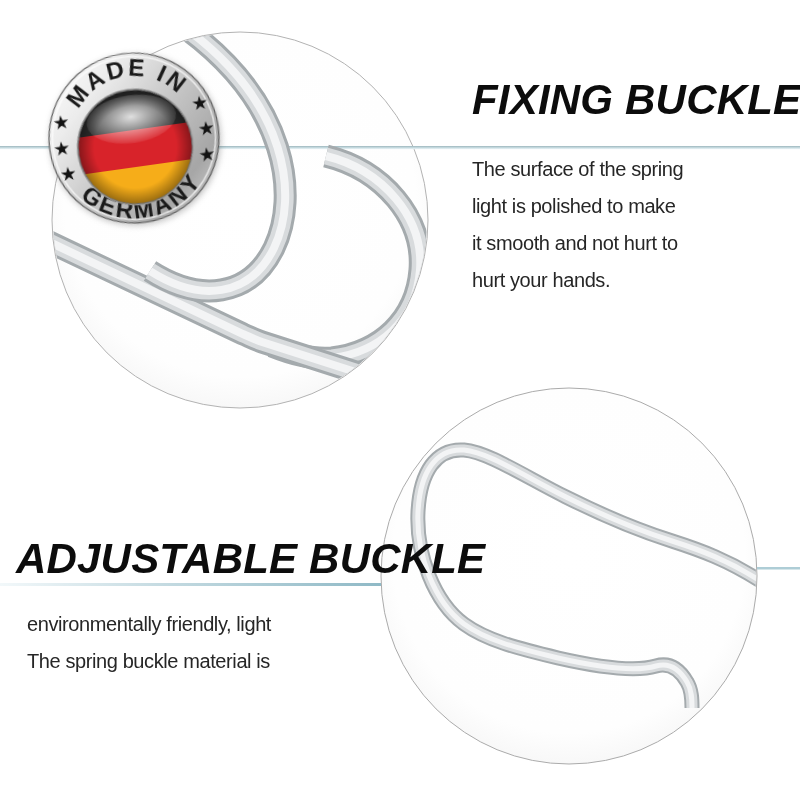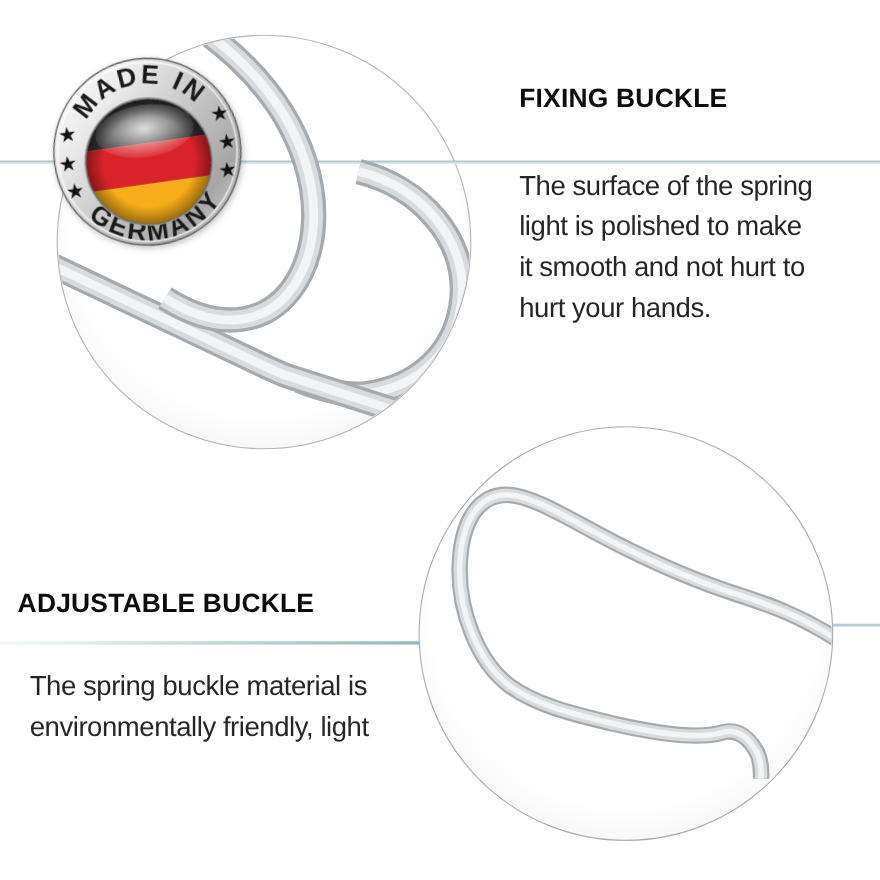--- a/index.html
+++ b/index.html
@@ -4,26 +4,26 @@
 <style>
   html,body{margin:0;padding:0;background:#ffffff;}
   .canvas{
     position:relative;width:800px;height:800px;background:#ffffff;overflow:hidden;
     font-family:"Liberation Sans",sans-serif;
   }
   .art{position:absolute;left:0;top:0;}
   .section-title{
     position:absolute;white-space:nowrap;
     font-family:"Liberation Sans",sans-serif;
-    font-weight:700;font-size:24px;letter-spacing:0.2px;color:#0c0c0c;
+    font-weight:700;font-size:42px;letter-spacing:0.2px;color:#0c0c0c;font-style:italic;
   }
   .section-body{
     position:absolute;
     font-family:"Liberation Sans",sans-serif;
-    font-size:25px;line-height:37px;letter-spacing:-0.4px;color:#262626;
+    font-size:20px;line-height:37px;letter-spacing:-0.4px;color:#262626;
   }
   .section-body div{white-space:nowrap;}
   #fixing-title{left:472px;top:76px;}
   #fixing-body{left:472px;top:151px;}
   #adjustable-title{left:16px;top:535px;}
   #adjustable-body{left:27px;top:606px;}
   
   .wb{fill:none;stroke:#a4aaad;stroke-linecap:butt;}
   .wm{fill:none;stroke:#d8dbdd;stroke-linecap:butt;}
   .wh{fill:none;stroke:#f3f4f5;stroke-linecap:butt;}
@@ -151,17 +151,17 @@
   <div id="fixing-title" class="section-title">FIXING BUCKLE</div>
   <div id="fixing-body" class="section-body">
     <div>The surface of the spring</div>
     <div>light is polished to make</div>
     <div>it smooth and not hurt to</div>
     <div>hurt your hands.</div>
   </div>
 
   <div id="adjustable-title" class="section-title">ADJUSTABLE BUCKLE</div>
   <div id="adjustable-body" class="section-body">
+    <div>environmentally friendly, light</div>
     <div>The spring buckle material is</div>
-    <div>environmentally friendly, light</div>
   </div>
 
 </div>
 
 </body></html>

